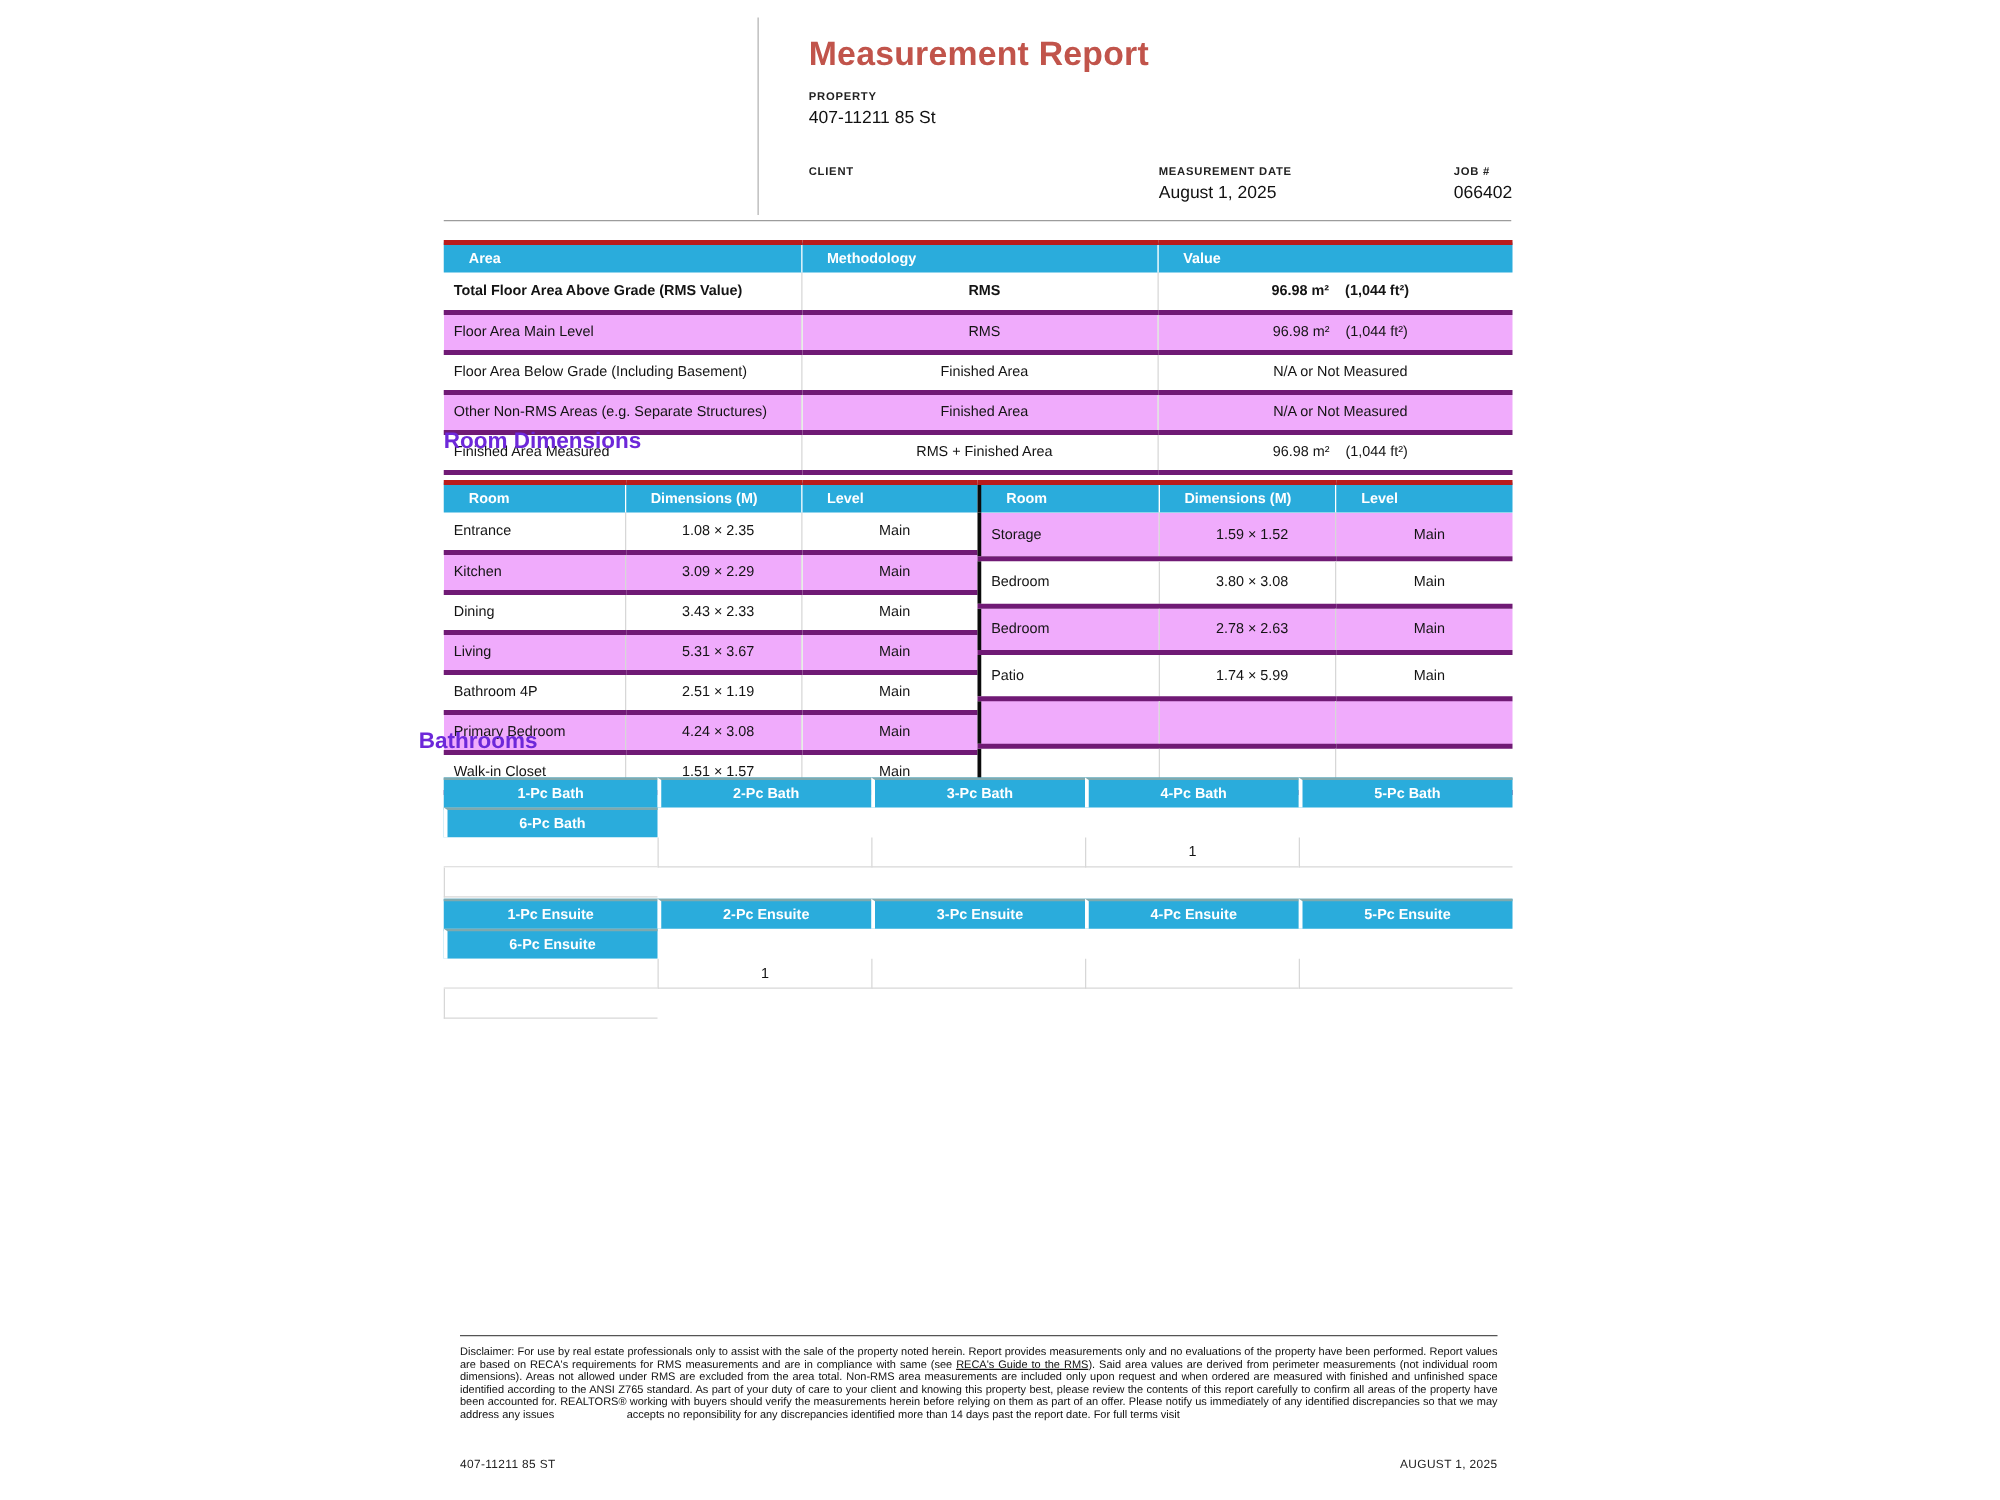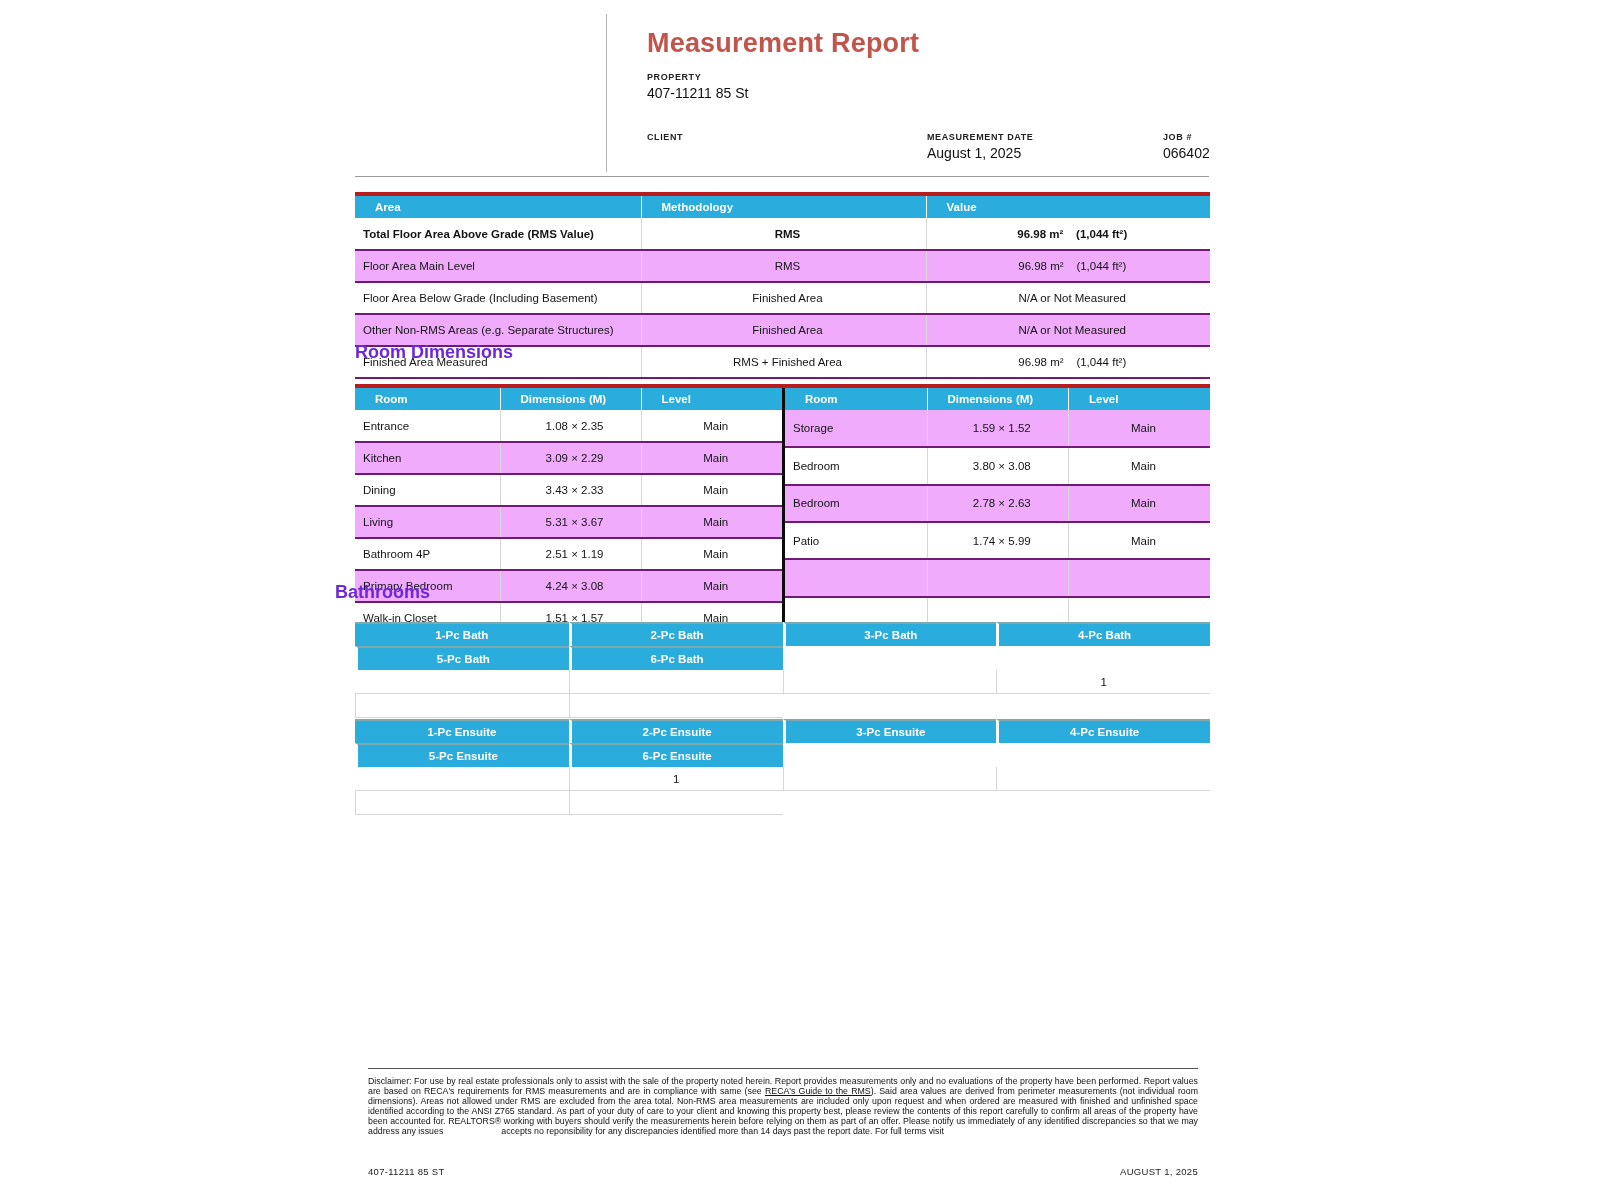--- a/index.html
+++ b/index.html
@@ -27,40 +27,40 @@
   
   table { border-collapse: collapse; table-layout: fixed; }
   th {
     background: #2AACDC; color: #fff; font-size: 11.5px; font-weight: bold;
     text-align: left; height: 24px; padding: 0 0 0 20px;
     border-top: 4px solid #b91c1c;
   }
   th + th { border-left: 1.5px solid #fff; }
   td {
     font-size: 11.5px; height: 32px; padding: 0 0 0 8px;
-    border-bottom: 2px solid #701a75; color: #141414;
+    border-bottom: 4px solid #701a75; color: #141414;
     white-space: nowrap; overflow: hidden;
   }
   td + td { border-left: 1px solid #d7d7d7; text-align: center; }
   tr.stripe td { background: #f0abfc; }
   tr.bold-row td { font-weight: bold; }
 
   .area-table { left: 355px; top: 192px; width: 855px; }
 
   .section-heading { font-size: 18px; font-weight: bold; color: #6d28d9; }
   .rd-heading { left: 355px; top: 342px; }
   .bath-heading { left: 335px; top: 582px; }
 
   .room-tables { left: 355px; top: 384px; width: 855px; display: flex; }
   .room-table-left { width: 427px; }
   .room-table-right { width: 428px; border-left: 3px solid #0b0b0b; }
 
   
   .bath-block { left: 355px; top: 622px; width: 855px; }
-  .bath-row { display: grid; grid-template-columns: repeat(4, 1fr); }
+  .bath-row { display: grid; grid-template-columns: repeat(5, 1fr); }
   .bath-head-cell {
     background: #2AACDC; color: #fff; font-size: 11.5px; font-weight: bold;
     height: 24px; display: flex; align-items: center; justify-content: center;
     border-top: 2px solid #7FA9AE;
   }
   .bath-head-cell + .bath-head-cell { border-left: 3px solid #fff; }
   .bath-val-cell {
     height: 24px; font-size: 11.5px; color: #141414;
     display: flex; align-items: center; justify-content: center;
     border-bottom: 1px solid #d7d7d7; background: #fff;

